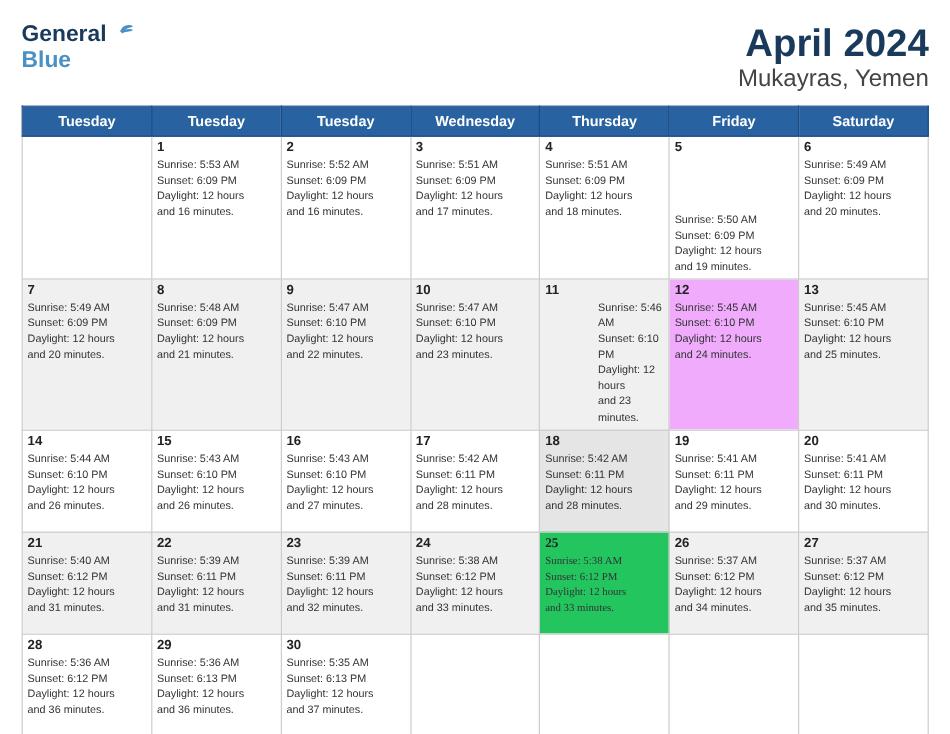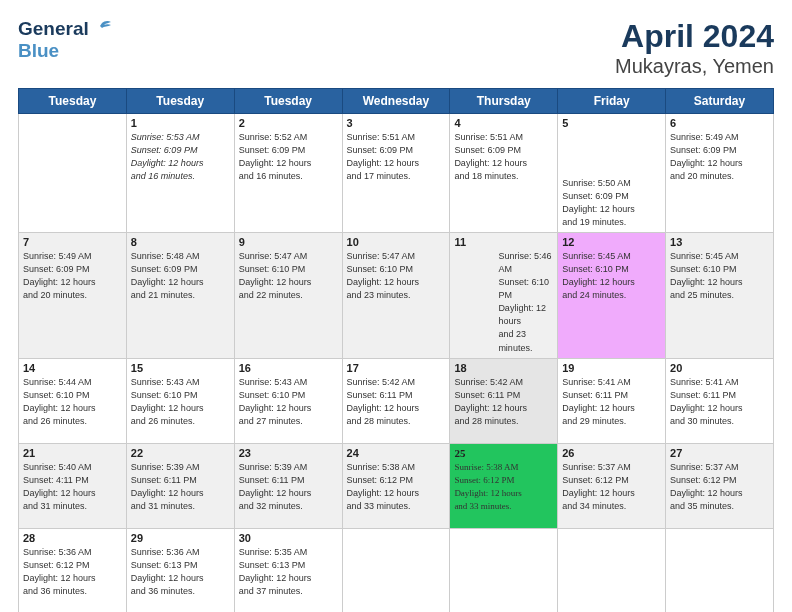--- a/index.html
+++ b/index.html
@@ -116,21 +116,21 @@
         <th class="day-header">Thursday</th>
         <th class="day-header">Friday</th>
         <th class="day-header">Saturday</th>
       </tr>
     </thead>
     <tbody id="calendar-body">
     <tr>
           <td class="day-cell empty-cell" style="background: rgb(255, 255, 255);"></td>
           <td class="day-cell" style="background: rgb(255, 255, 255);">
             <span class="day-num">1</span>
-            <div class="day-info" style="white-space: pre-line; font-style: italic;">Sunrise: 5:53 AM
+            <div class="day-info" style="white-space: pre-line;">Sunrise: 5:53 AM
 Sunset: 6:09 PM
 Daylight: 12 hours
 and 16 minutes.</div>
           </td>
           <td class="day-cell" style="background: rgb(255, 255, 255);">
             <span class="day-num">2</span>
             <div class="day-info" style="white-space: pre-line;">Sunrise: 5:52 AM
 Sunset: 6:09 PM
 Daylight: 12 hours
 and 16 minutes.</div>
@@ -263,21 +263,21 @@
             <div class="day-info" style="white-space: pre-line;">Sunrise: 5:41 AM
 Sunset: 6:11 PM
 Daylight: 12 hours
 and 30 minutes.</div>
           </td>
         </tr>
         <tr>
           <td class="day-cell" style="background: rgb(240, 240, 240);">
             <span class="day-num">21</span>
             <div class="day-info" style="white-space: pre-line;">Sunrise: 5:40 AM
-Sunset: 4:11 PM
+Sunset: 6:12 PM
 Daylight: 12 hours
 and 31 minutes.</div>
           </td>
           <td class="day-cell" style="background: rgb(240, 240, 240);">
             <span class="day-num">22</span>
             <div class="day-info" style="white-space: pre-line;">Sunrise: 5:39 AM
 Sunset: 6:11 PM
 Daylight: 12 hours
 and 31 minutes.</div>
           </td>

